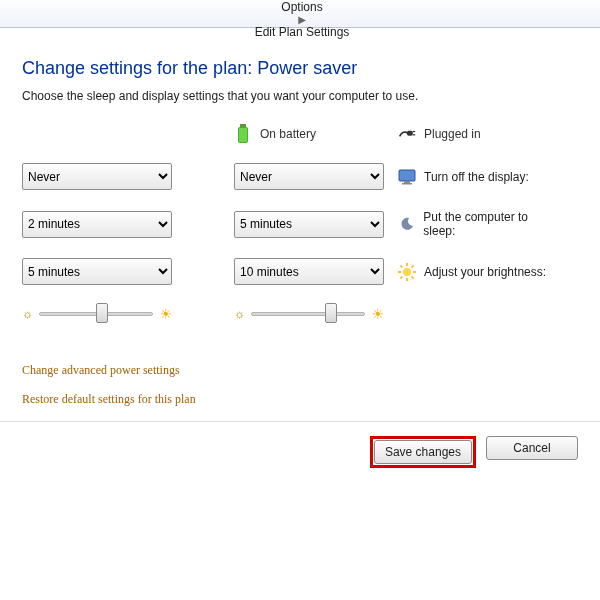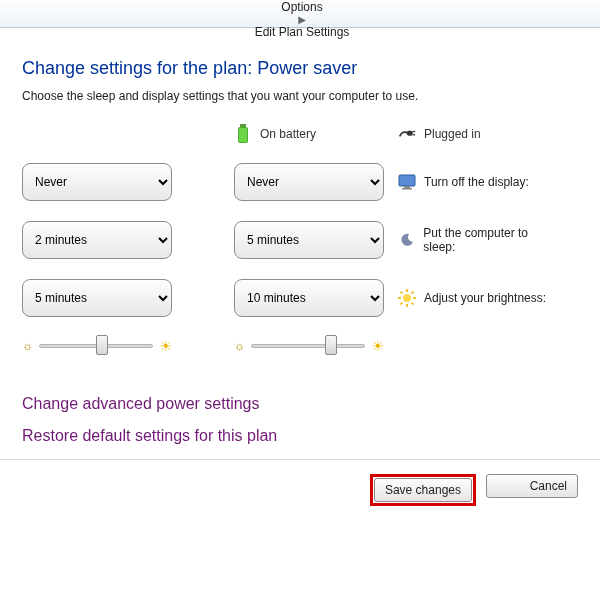--- a/index.html
+++ b/index.html
@@ -62,26 +62,26 @@
     gap: 8px;
     color: #222;
   }
   .icon {
     width: 18px; height: 18px;
     display: inline-flex;
     align-items: center; justify-content: center;
   }
   select {
     width: 150px;
-    height: 38px;
+    height: 27px;
     background: linear-gradient(#fdfdfd, #e8e8e8);
     border: 1px solid #8c8c8c;
-    border-radius: 8px;
-    font-size: 12px;
-    padding: 1px 8px;
+    border-radius: 2px;
+    font-size: 12px;
+    padding: 1px 1px;
   }
   .slider-cell {
     display: flex;
     align-items: center;
     gap: 6px;
     width: 150px;
   }
   .slider-cell .sun-low { color: #b88a00; font-size: 12px;}
   .slider-cell .sun-high { color: #f0b400; font-size: 14px;}
   .slider {
@@ -102,43 +102,43 @@
     background: linear-gradient(#f8f8f8,#d6d6d6);
     border:1px solid #888;
     border-radius: 2px;
     top: -2px;
   }
   .links {
     margin-top: 40px;
   }
   .links a {
     display: block;
-    color: #701a75;
+    color: #a16207;
     text-decoration: none;
     margin-bottom: 14px;
-    font-size: 16px;
+    font-size: 12px;
+    font-family: Liberation Serif, serif;
   }
   .footer {
     border-top: 1px solid #dcdcdc;
     margin-top: 8px;
     display: flex;
     justify-content: flex-end;
     padding: 14px 22px;
     gap: 10px;
   }
   button.btn {
     min-width: 92px;
     height: 24px;
     background: linear-gradient(#fdfdfd,#e4e4e4);
     border:1px solid #8a8a8a;
     border-radius: 3px;
     font-size: 12px;
     color: #222;
     padding: 0 10px;
-    text-align: right;
   }
   .save-wrap {
     border: 3px solid #d40000;
     padding: 1px;
     display: inline-block;
   }
   svg { display:block; }
 </style>
 </head>
 <body>

